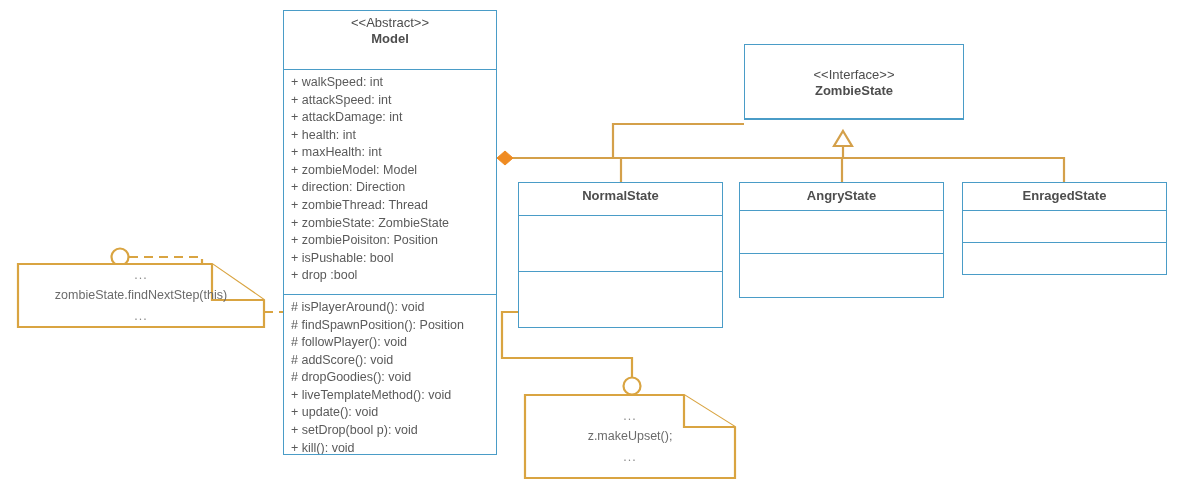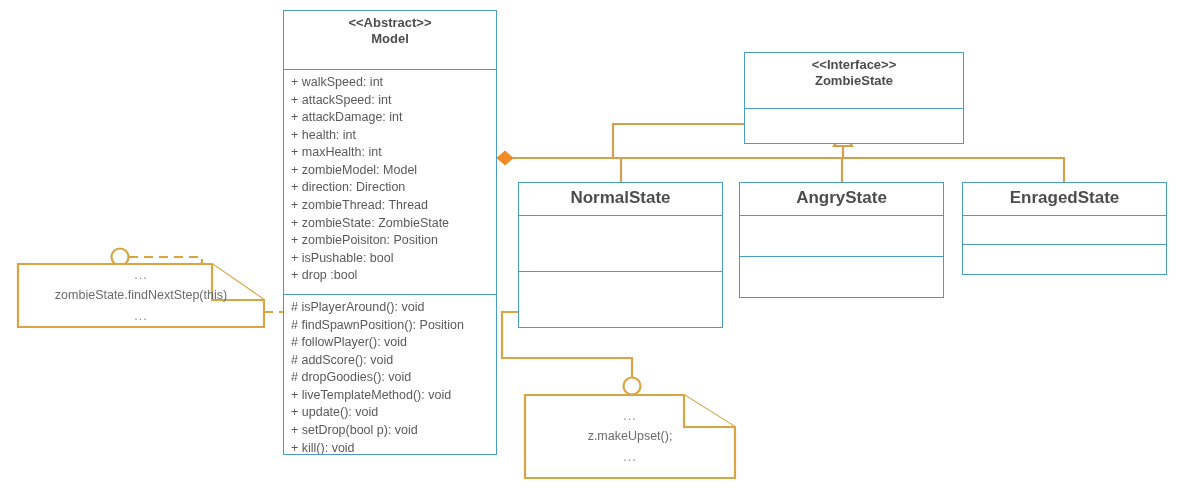--- a/index.html
+++ b/index.html
@@ -19,46 +19,46 @@
     display:flex;flex-direction:column;
   }
   .uml-header{
     border-bottom:1.6px solid #4a9cc7;
     text-align:center;
     padding:5px 4px 6px 4px;
     line-height:1.22;
     font-size:13px;
     color:#4d4d4d;
   }
-  .uml-header .stereo{display:block;font-weight:700;}
+  .uml-header .stereo{display:block;font-weight:400;}
   .uml-header .cname{display:block;font-weight:700;}
   .uml-compartment{
     padding:4px 7px 15px 7px;
     font-size:12.5px;
     line-height:1.405;
     color:#5a5a5a;
     overflow:hidden;
   }
   .uml-compartment.divided{border-bottom:1.6px solid #4a9cc7;}
   .uml-compartment .row{white-space:pre;}
   .italic{font-style:italic;}
 
   
   #zombie-class{left:283px;top:10px;width:214px;height:445px;}
   #zombie-class .uml-header{height:48px;padding-top:4px;}
   #zombie-attrs{height:205px;}
   #zombie-ops{height:auto;flex:1;}
 
   
-  #zombiestate-class{left:744px;top:52px;width:220px;height:92px;}
+  #zombiestate-class{left:744px;top:44px;width:220px;height:76px;justify-content:flex-end;}
   #zombiestate-class .uml-header{height:45px;padding-top:4px;}
   #zombiestate-ops{height:auto;flex:1;padding-top:5px;}
 
   
-  .state-class .uml-header{height:29px;padding-top:5px;font-size:17px;}
+  .state-class .uml-header{height:29px;padding-top:5px;font-size:13px;}
   .state-class .uml-compartment{height:50px;}
   #normalstate-class{left:518px;top:182px;width:205px;height:146px;}
   #anggrystate-class{left:739px;top:182px;width:205px;height:116px;}
   #enragedstate-class{left:962px;top:182px;width:205px;height:93px;}
   #enragedstate-class .uml-compartment{height:43px;}
 
   
   .uml-note{
     position:absolute;
     color:#6b6b6b;

